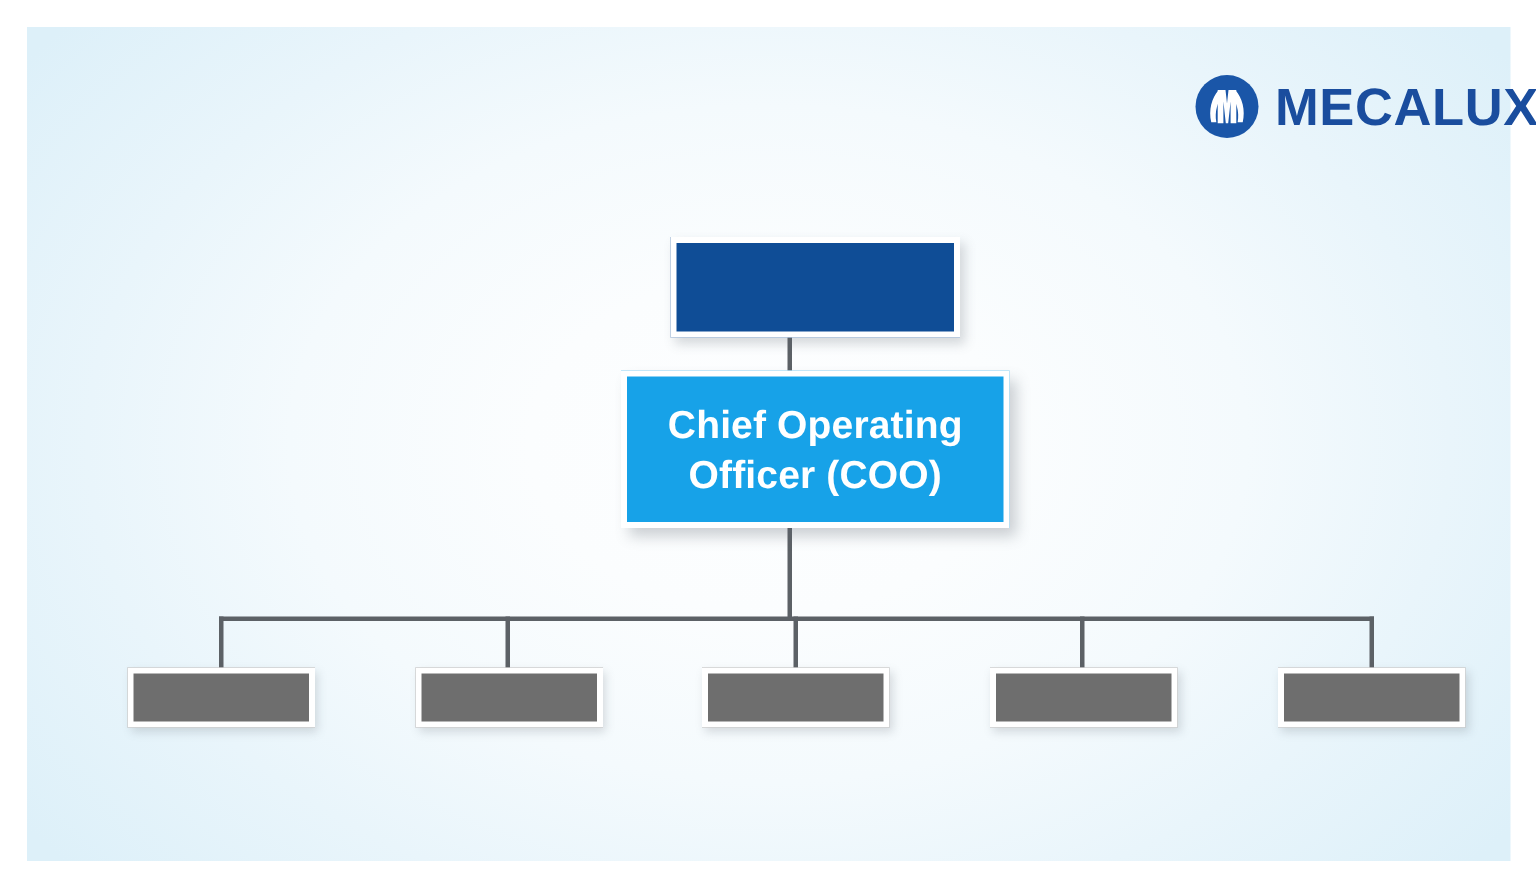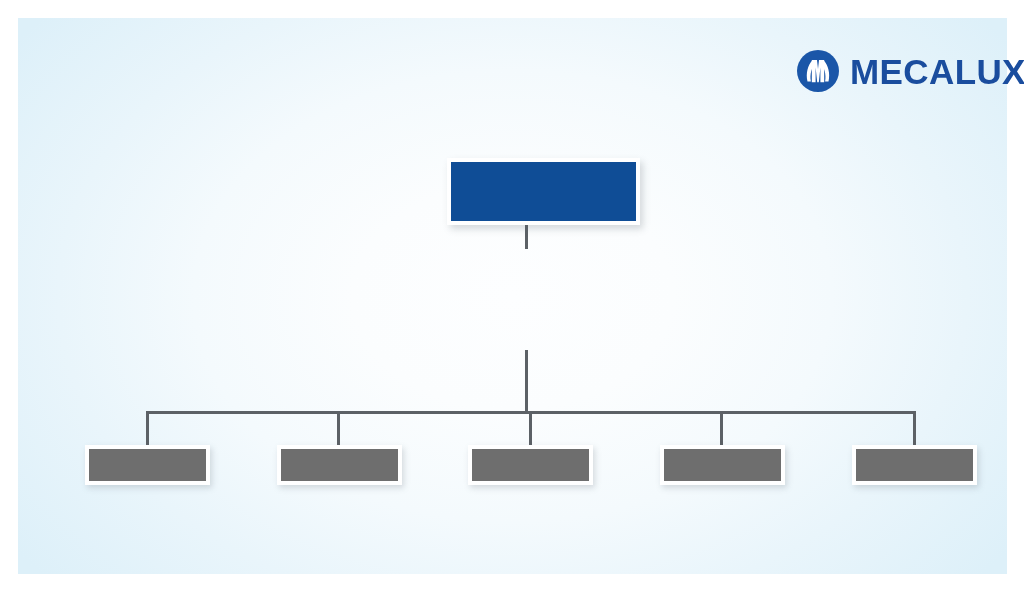--- a/index.html
+++ b/index.html
@@ -148,20 +148,23 @@
     <div class="line vline" style="left:128px; top:393px; width:3px; height:35px;"></div>
     <div class="line vline" style="left:319px; top:393px; width:3px; height:35px;"></div>
     <div class="line vline" style="left:511px; top:393px; width:3px; height:35px;"></div>
     <div class="line vline" style="left:702px; top:393px; width:3px; height:35px;"></div>
     <div class="line vline" style="left:895px; top:393px; width:3px; height:35px;"></div>
 
     <div id="node-top" class="node">
       <span class="node-label"></span>
     </div>
 
+    <div id="node-coo" class="node">
+      <span class="node-label">Chief Operating Officer (COO)</span>
+    </div>
 
     <div class="node node-grey" style="left:67px;">
       <span class="node-label"></span>
     </div>
     <div class="node node-grey" style="left:259px;">
       <span class="node-label"></span>
     </div>
     <div class="node node-grey" style="left:450px;">
       <span class="node-label"></span>
     </div>

